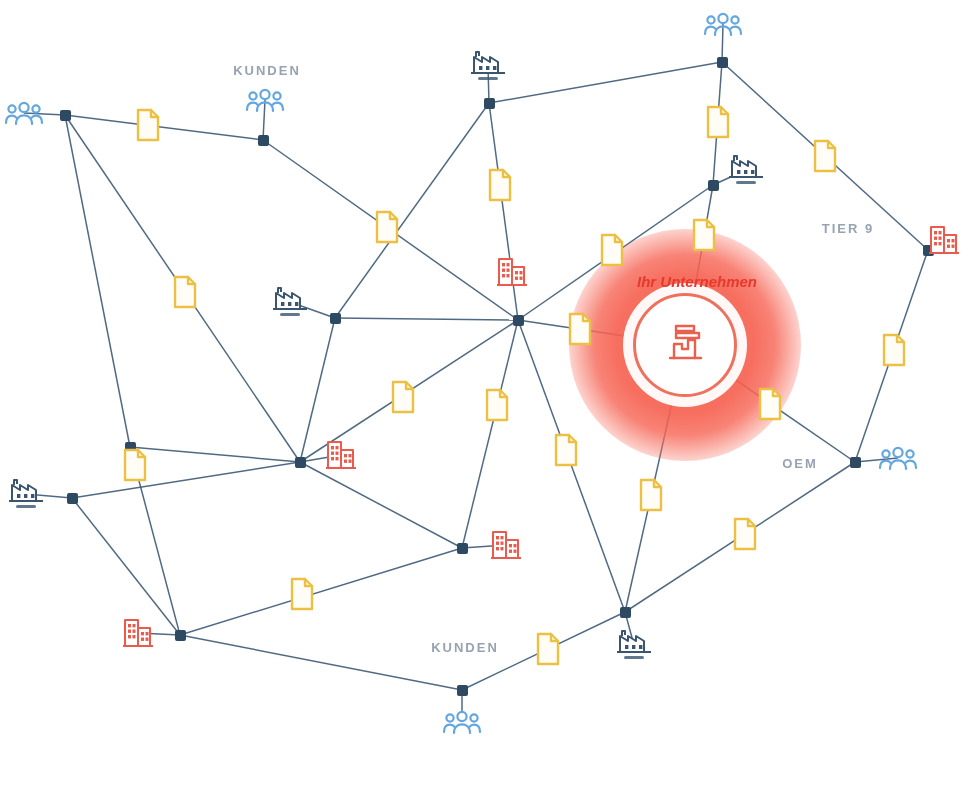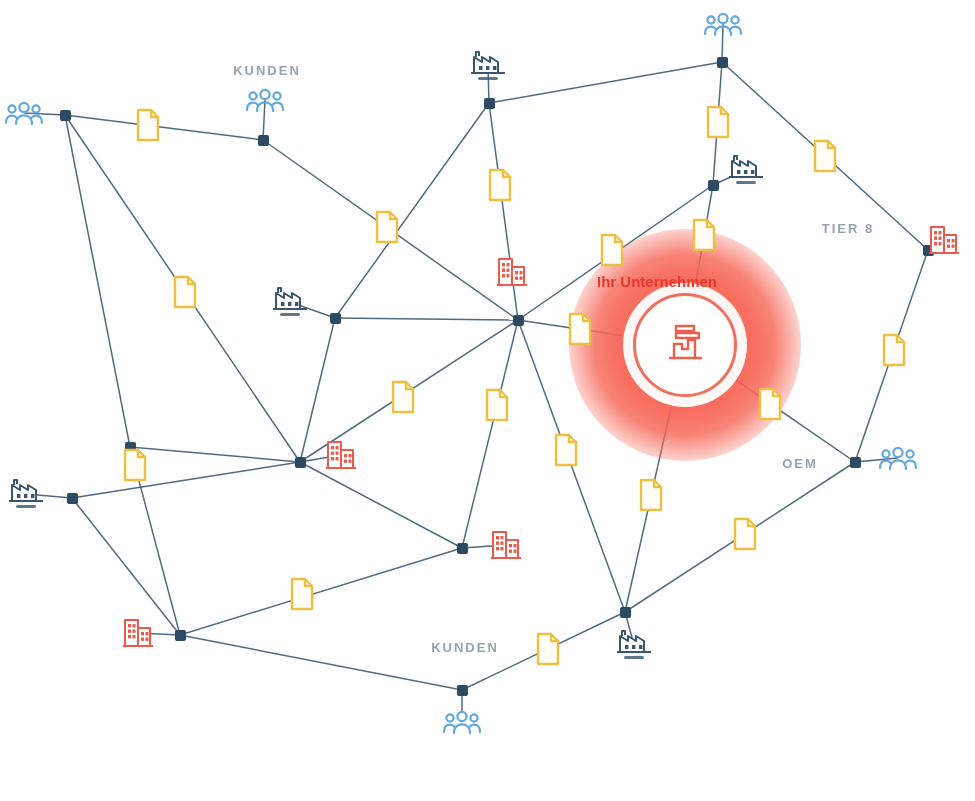--- a/index.html
+++ b/index.html
@@ -428,20 +428,20 @@
   <div class="center-node" id="center-node" style="left: 633px; top: 293px;">
     <span>
       <svg viewBox="0 0 48 44" width="48" height="44" aria-hidden="true">
         <rect class="ctr-s" x="15" y="5" width="18" height="5"></rect>
         <rect class="ctr-s" x="15" y="12" width="23" height="5"></rect>
         <path class="ctr-s" d="M13 37V23h8v5h6v-9h7v18"></path>
         <path class="ctr-s" d="M9 37h31"></path>
       </svg>
     </span>
   </div>
-  <div class="center-label" id="center-label" style="left: 657px; top: 273px;">Ihr Unternehmen</div>
+  <div class="center-label" id="center-label" style="left: 697px; top: 273px; font-style: italic;">Ihr Unternehmen</div>
   <div id="label-layer">
       <div class="region-label" style="left: 267px; top: 63px;">KUNDEN</div>
-      <div class="region-label" style="left: 848px; top: 221px;">TIER 8</div>
+      <div class="region-label" style="left: 848px; top: 221px;">TIER 9</div>
       <div class="region-label" style="left: 800px; top: 456px;">OEM</div>
       <div class="region-label" style="left: 465px; top: 640px;">KUNDEN</div>
     </div>
 </div>
 
 </body></html>

